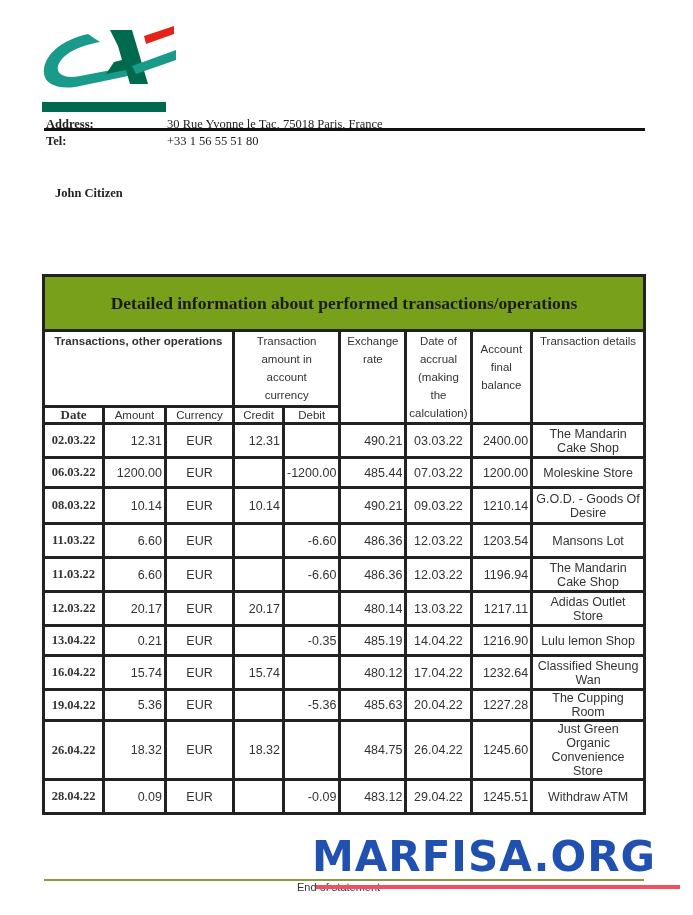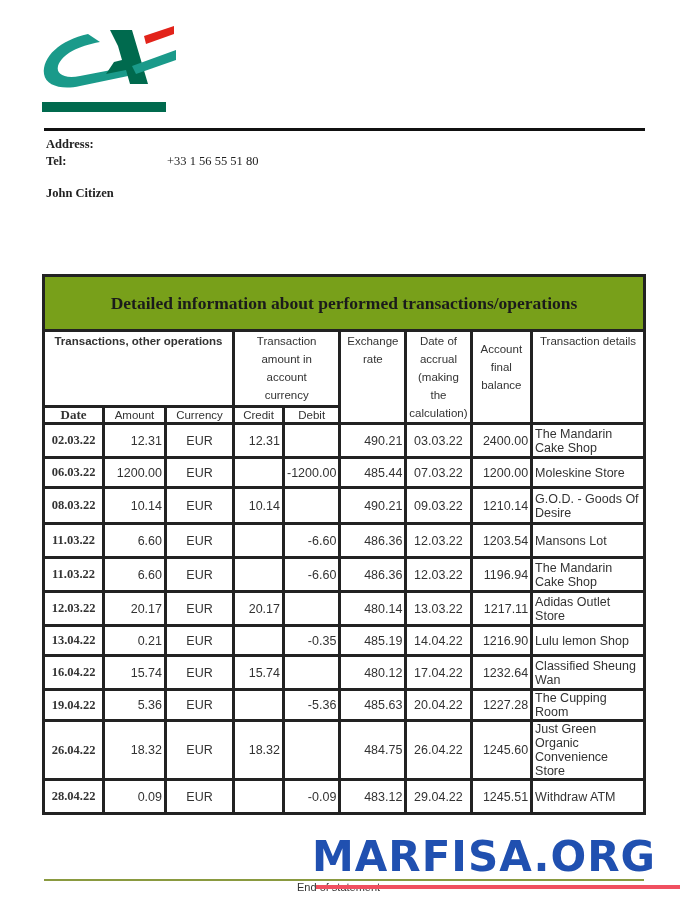--- a/index.html
+++ b/index.html
@@ -1,34 +1,34 @@
 <!DOCTYPE html>
 <html><head>
 <meta charset="utf-8">
 <style>
   html, body { margin:0; padding:0; background:#fff; }
   body { width:693px; height:915px; position:relative; overflow:hidden; font-family:"DejaVu Serif", serif; color:#222; }
   .logo { position:absolute; left:40px; top:22px; width:140px; height:95px; }
   .topline { position:absolute; left:44px; top:128px; width:601px; height:3px; background:#111; }
-  .addr { position:absolute; left:46px; top:136px; font-size:12.5px; line-height:17px; font-family:"Liberation Serif", serif; }
+  .addr { position:absolute; left:46px; top:116px; font-size:12.5px; line-height:17px; font-family:"Liberation Serif", serif; }
   .addr .row { display:flex; }
   .addr .lbl { width:121px; font-weight:bold; }
-  .client { position:absolute; left:46px; top:184px; font-size:12.5px; line-height:18px; font-family:"Liberation Serif", serif; }
+  .client { position:absolute; left:55px; top:184px; font-size:12.5px; line-height:18px; font-family:"Liberation Serif", serif; }
   .client .name { font-weight:bold; }
   table.tx { position:absolute; left:42px; top:274px; width:604px; border-collapse:collapse; border:2px solid #ef4444; font-family:"Liberation Sans", sans-serif; font-size:12.5px; color:#333; }
   table.tx td, table.tx th { border:3px solid #222; padding:0 2px; }
   .title-row th { background:#78a01a; height:52px; font-family:"Liberation Serif", serif; font-size:17.5px; font-weight:bold; color:#1b1b1b; text-align:center; }
   .hdr th { font-weight:normal; font-size:11.5px; line-height:18px; vertical-align:top; text-align:center; color:#333; }
   .hdr th.bold { font-weight:bold; }
   .sub th { font-weight:normal; font-size:11.5px; height:14px; line-height:14px; text-align:center; vertical-align:middle; }
   .sub th.date { font-family:"Liberation Serif", serif; font-weight:bold; font-size:13px; }
   td.date { font-family:"Liberation Serif", serif; font-weight:bold; text-align:center; padding-left:5px; font-size:12.5px; color:#333; }
   td.num { text-align:right; padding-right:2px; }
   td.cur { text-align:center; }
-  td.det { text-align:left; line-height:14px; padding-left:2px; }
+  td.det { text-align:center; line-height:14px; padding-left:2px; }
   .footer-line { position:absolute; left:44px; top:879px; width:600px; height:2px; background:#8a9a40; }
   .footer-text { position:absolute; left:297px; top:881px; font-size:11px; font-family:"Liberation Sans", sans-serif; color:#333; }
   .wm { position:absolute; left:312px; top:832px; font-family:"DejaVu Sans", sans-serif; font-size:42px; font-weight:bold; color:#2050b0; letter-spacing:1px; }
   .wm-bar { position:absolute; left:316px; top:885px; width:364px; height:4px; background:#f05060; }
 </style>
 </head>
 <body>
 
 <svg class="logo" viewBox="0 0 140 95">
   <path d="M48 12 C20 18 2 35 4 52 C6 64 22 68 40 64 L88 54 L92 44 L40 54 C24 57 16 52 18 44 C22 32 38 24 60 20 Z" fill="#1a9a8a"></path>
@@ -36,20 +36,21 @@
   <path d="M92 44 L136 28 L136 38 L96 52 Z" fill="#1a9a8a"></path>
   <path d="M104 14 L134 4 L134 12 L106 22 Z" fill="#e2231a"></path>
   <rect x="2" y="80" width="124" height="10" fill="#006a4e"></rect>
 </svg>
 
 <div class="topline"></div>
 
 <div class="addr">
   <div class="row">
     <span class="lbl">Address:</span>
+    <span>30 Rue Yvonne le Tac, 75018 Paris, France</span>
   </div>
   <div class="row">
     <span class="lbl">Tel:</span>
     <span>+33 1 56 55 51 80</span>
   </div>
 </div>
 
 <div class="client">
   <div class="name">John Citizen</div>
 </div>

